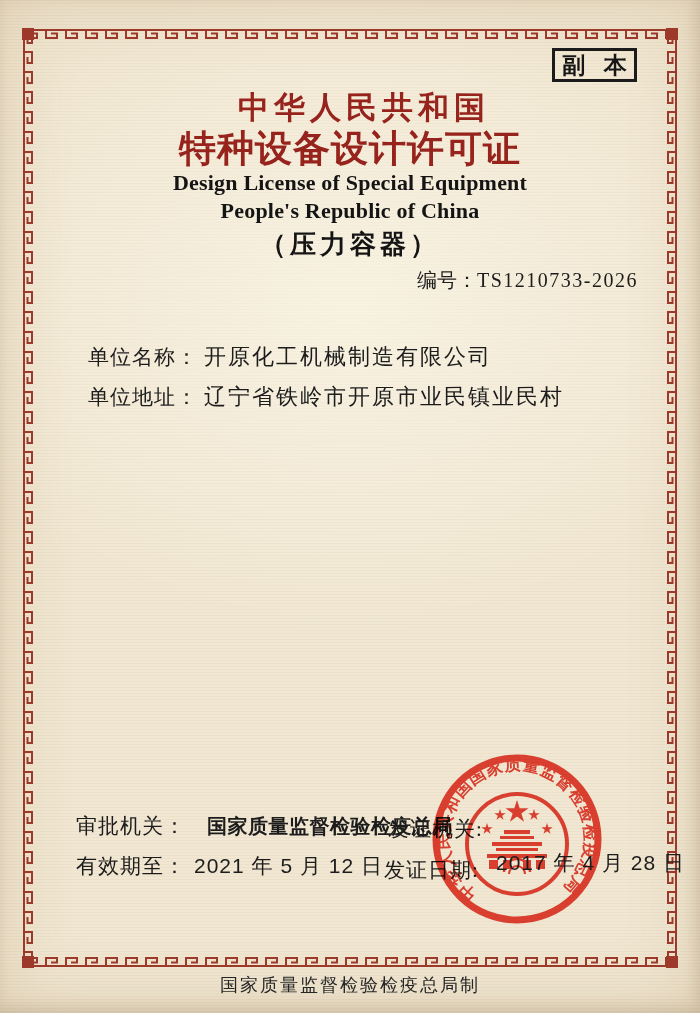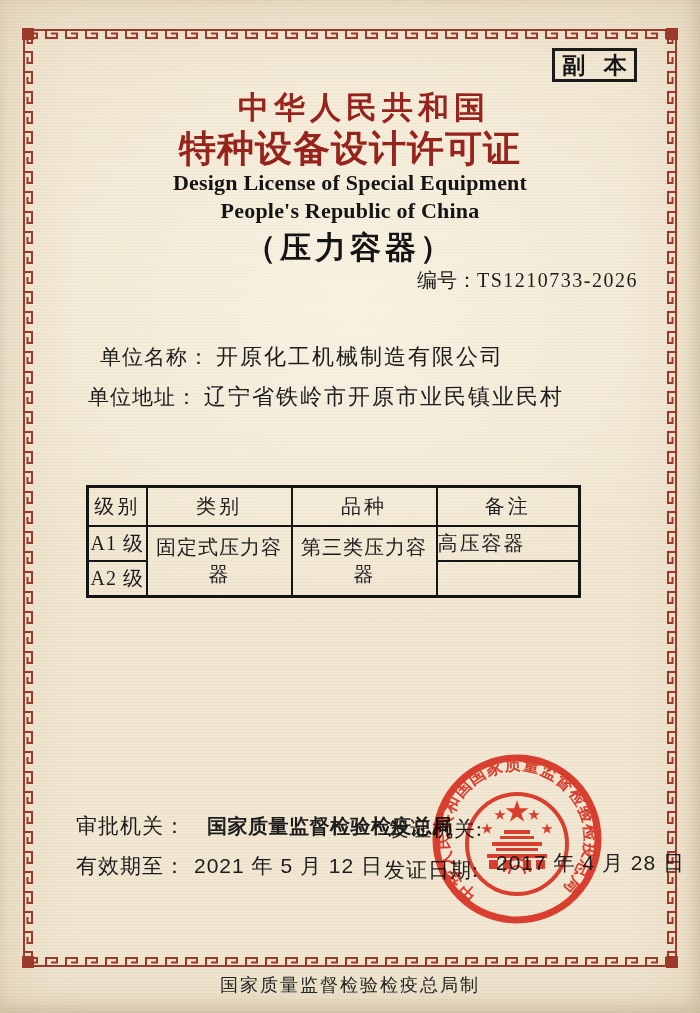--- a/index.html
+++ b/index.html
@@ -32,27 +32,27 @@
     font-weight:bold;font-size:23px;letter-spacing:6px;text-indent:6px;
     font-family:"Liberation Sans","DejaVu Sans",sans-serif;color:#161616;
   }
   
   .ctr{left:0;right:0;text-align:center;}
   .t-cn1{top:87px;font-size:31px;font-weight:bold;color:#97231d;letter-spacing:5px;margin-left:28px;}
   .t-cn2{top:124px;font-size:37px;font-weight:bold;color:#97231d;letter-spacing:1px;}
   .t-en{font-size:22px;font-weight:bold;color:#141414;letter-spacing:.2px;}
   .t-en1{top:170px;}
   .t-en2{top:198px;}
-  .t-scope{top:227px;font-size:31px;font-weight:600;letter-spacing:4px;color:#141414;}
+  .t-scope{top:227px;font-size:26px;font-weight:600;letter-spacing:4px;color:#141414;}
   
   .license{top:267px;right:62px;font-size:20px;}
   .license .num{font-family:"Liberation Serif","DejaVu Serif",serif;letter-spacing:1.5px;}
   
   .row{font-size:21px;letter-spacing:1px;}
-  .unit-name{left:88px;top:342px;margin-left:12px;}
+  .unit-name{left:88px;top:342px;}
   .unit-addr{left:88px;top:382px;}
   .row .val{font-size:22px;margin-left:6px;letter-spacing:2px;}
   .note{left:120px;top:455px;font-size:22px;letter-spacing:1px;}
   
   .tbl{left:86px;top:485px;width:492px;border-collapse:collapse;table-layout:fixed;}
   .tbl th,.tbl td{border:2px solid #151515;font-weight:normal;font-size:20px;padding:0;}
   .tbl{border:3px solid #151515;}
   .tbl th{height:37px;text-align:center;letter-spacing:3px;}
   .tbl td{height:33px;}
   .c1{width:59px;} .c2{width:145px;} .c3{width:145px;} .c4{width:143px;}
@@ -132,46 +132,20 @@
   </div>
 
   <div class="abs row unit-name">
     <span>单位名称：</span><span class="val">开原化工机械制造有限公司</span>
   </div>
   <div class="abs row unit-addr">
     <span>单位地址：</span><span class="val">辽宁省铁岭市开原市业民镇业民村</span>
   </div>
 
 
-  <table class="abs tbl">
-    <colgroup>
-        <col class="c1">
-        <col class="c2">
-        <col class="c3">
-        <col class="c4">
-      </colgroup>
-    <tbody>
-        <tr>
-      <th>级别</th>
-      <th>类别</th>
-      <th>品种</th>
-      <th>备注</th>
-    </tr>
-    <tr>
-      <td class="td-grade">A1 级</td>
-      <td class="td-mid" rowspan="2">固定式压力容器</td>
-      <td class="td-mid" rowspan="2">第三类压力容器</td>
-      <td class="td-remark">高压容器</td>
-    </tr>
-    <tr>
-      <td class="td-grade">A2 级</td>
-      <td class="td-remark"></td>
-    </tr>
-  </tbody>
-    </table>
 
   <div class="abs approve f-label">
     <span>审批机关：</span><span class="val sansval">国家质量监督检验检疫总局</span>
   </div>
   <div class="abs valid f-label">
     <span>有效期至：</span><span class="val sansval">2021 年 5 月 12 日</span>
   </div>
   <div class="abs issue-org f-label">发证机关:</div>
   <div class="abs issue-date f-label">发证日期:</div>
   <div class="abs issue-date-val sansval">2017 年 4 月 28 日</div>

